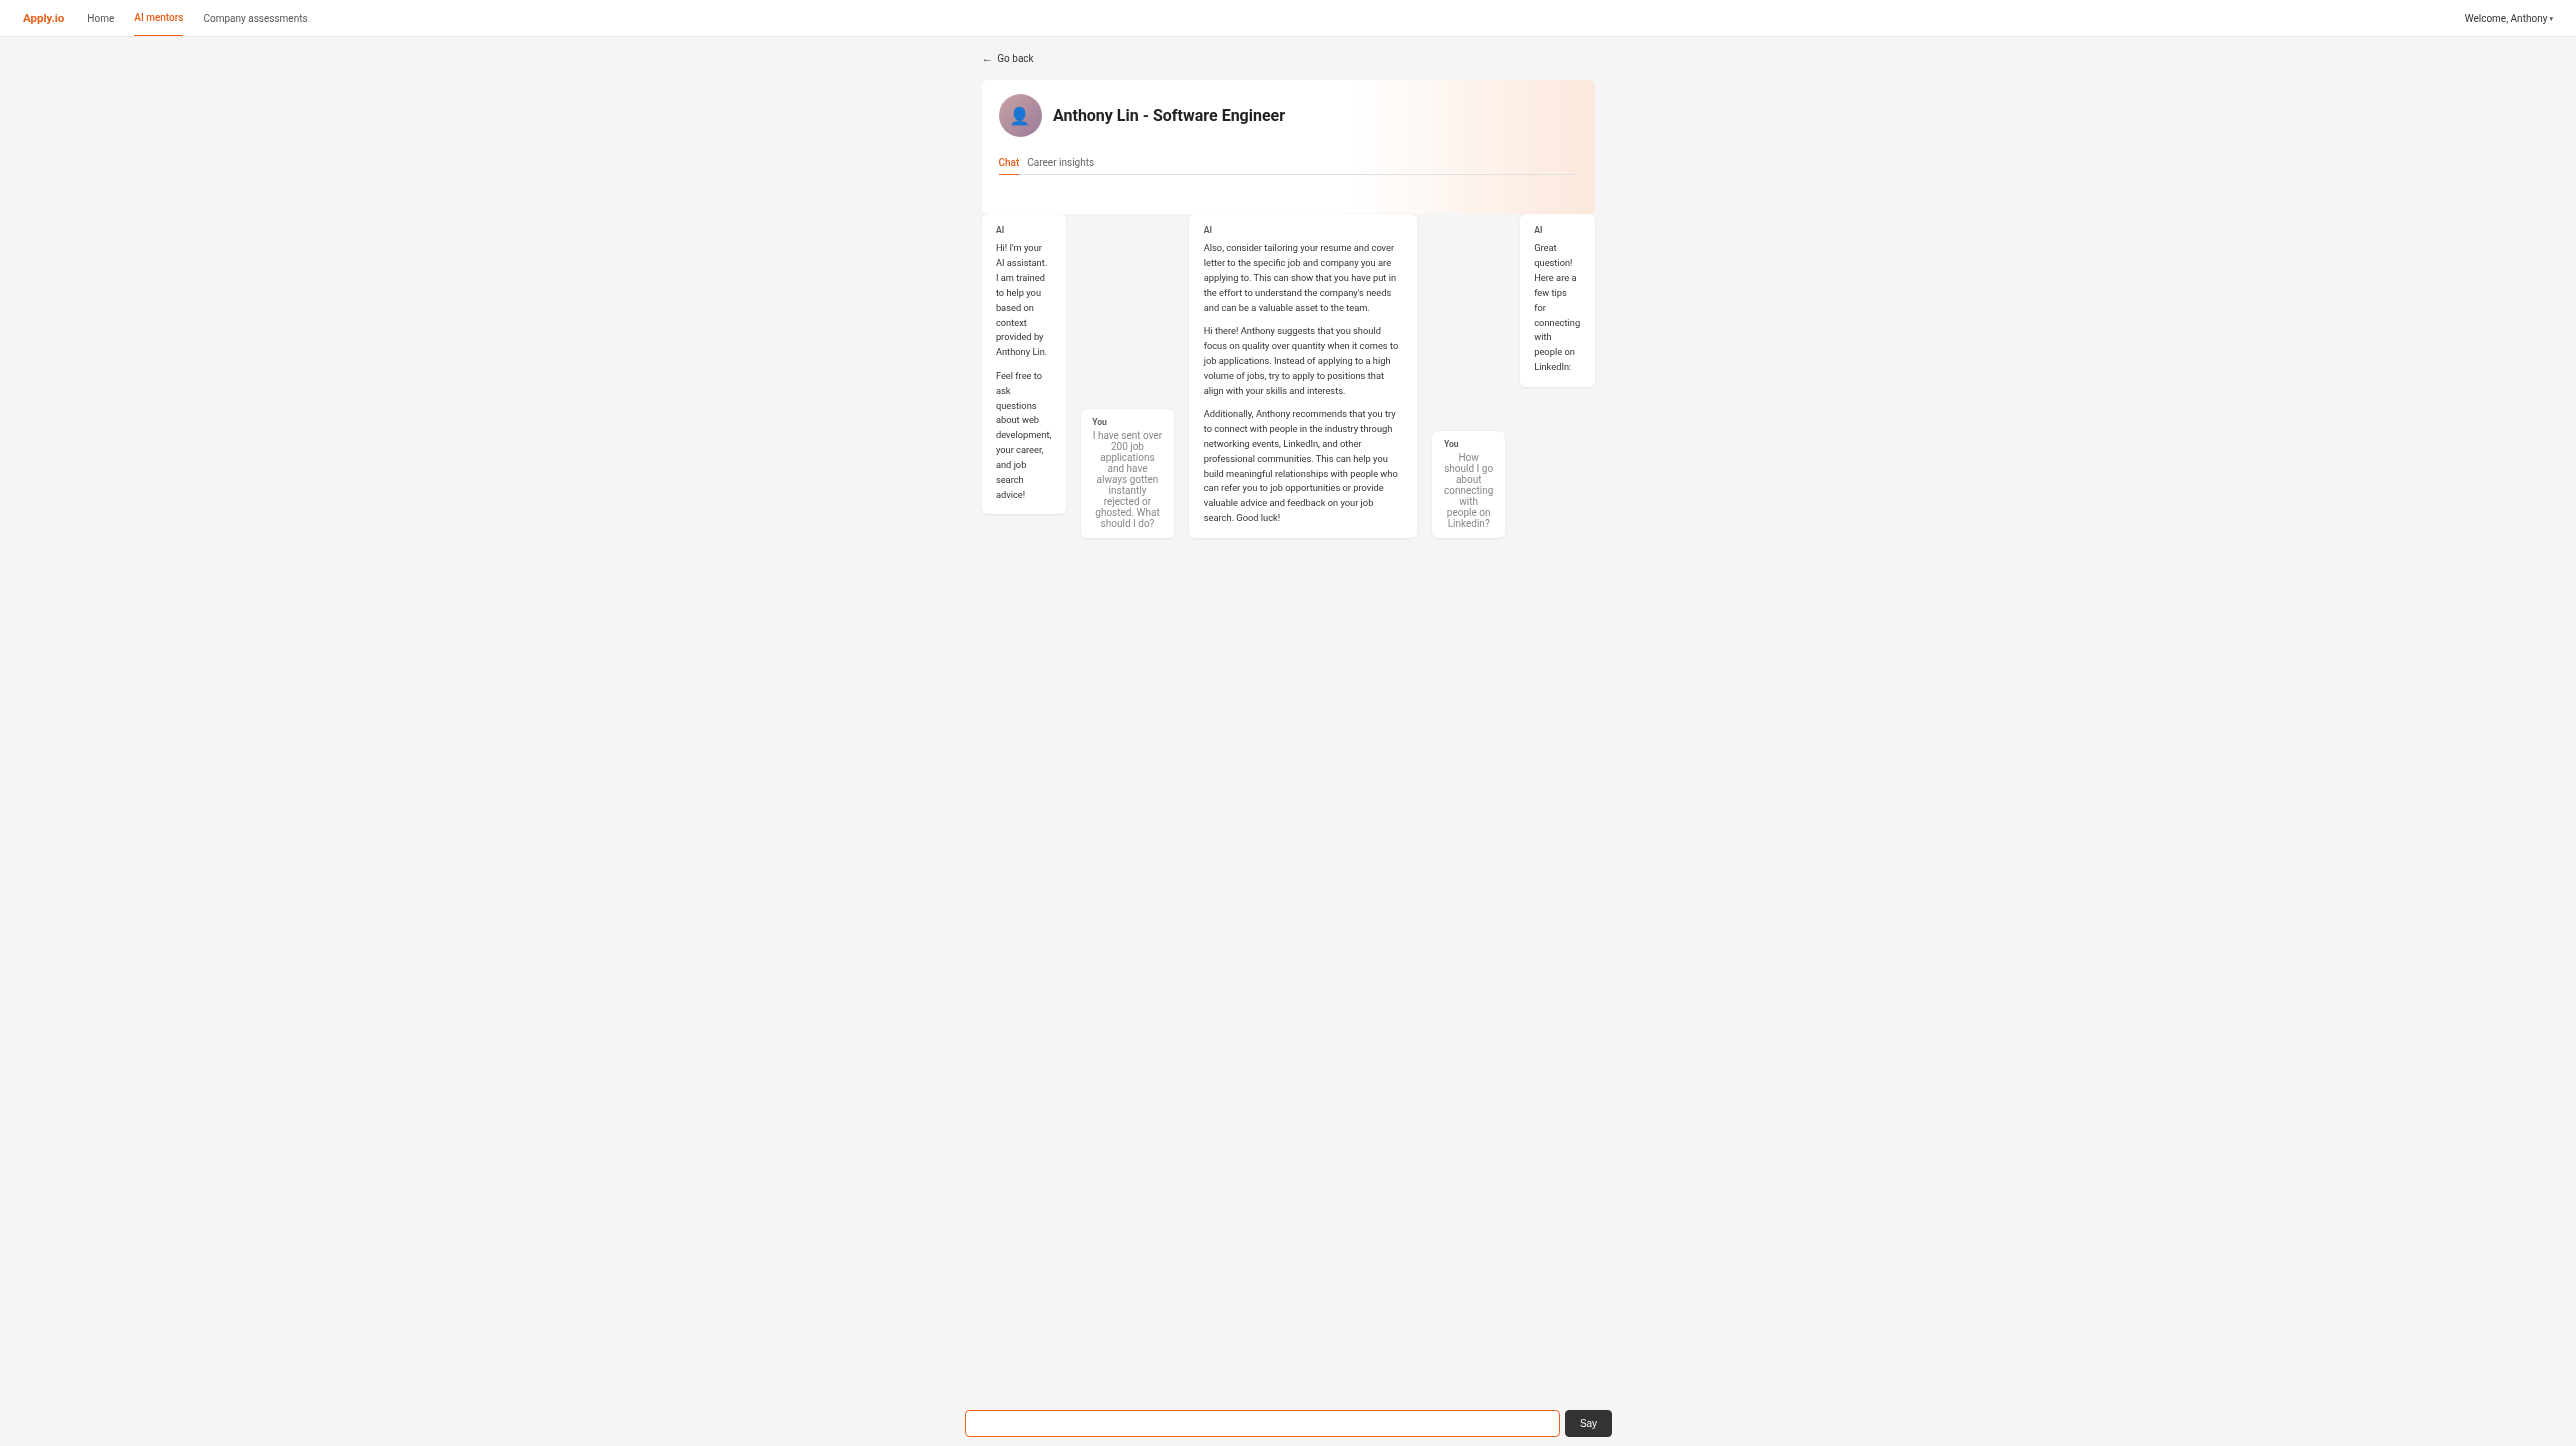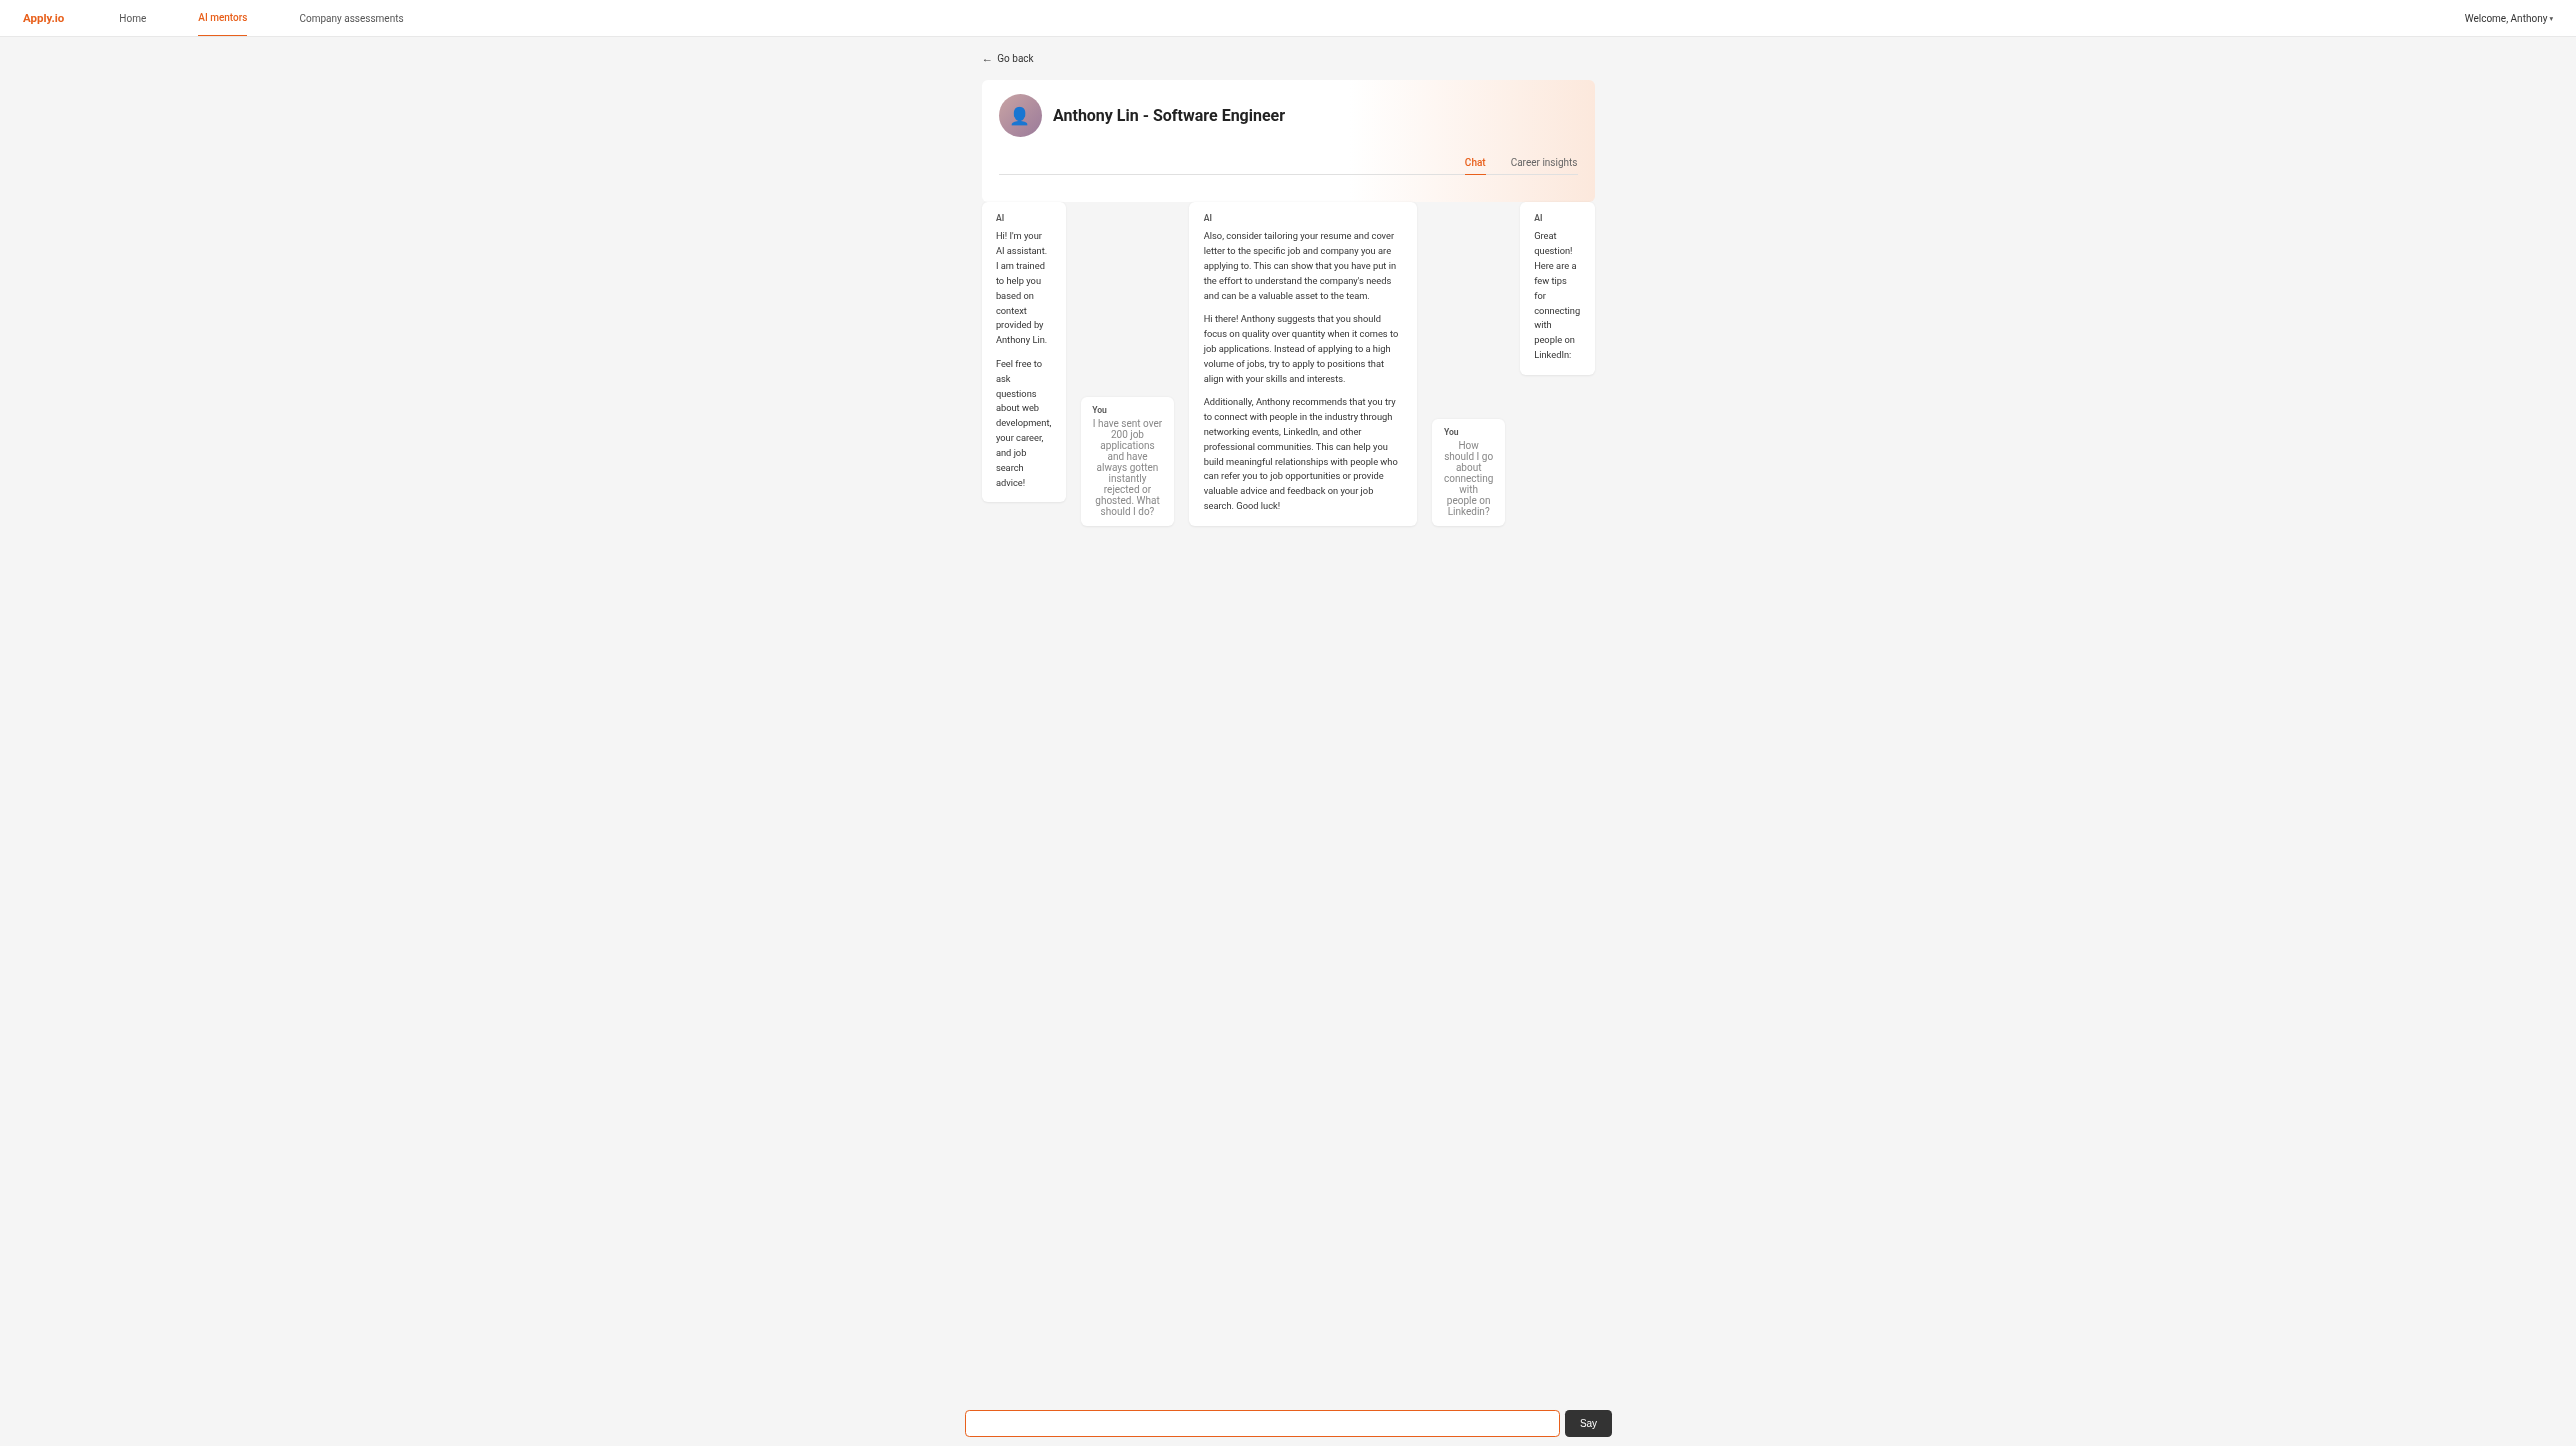--- a/index.html
+++ b/index.html
@@ -41,21 +41,20 @@
       gap: 20px;
       flex: 1;
     }
 
     .nav-item {
       font-size: 10px;
       color: #555;
       cursor: pointer;
       padding: 11.5px 0;
       text-decoration: none;
-      margin-left: 32px;
     }
 
     .nav-item.active {
       color: #e8601c;
       border-bottom: 1.4px solid #e8601c;
       font-weight: 500;
     }
 
     .header-user {
       display: flex;
@@ -117,24 +116,23 @@
 
     .mentor-name {
       font-size: 16px;
       font-weight: 700;
       color: #222;
     }
 
     
     .tabs {
       display: flex;
-      gap: 25px;
+      gap: 8px;
       border-bottom: 0.7px solid #e0e0e0;
-      margin-bottom: 12px;
-      justify-content: flex-end;
+      margin-bottom: 24px;
     }
 
     .tab {
       font-size: 10px;
       padding: 5.8px 0;
       cursor: pointer;
       color: #666;
       border-bottom: 1.4px solid transparent;
       margin-bottom: -0.7px;
     }

